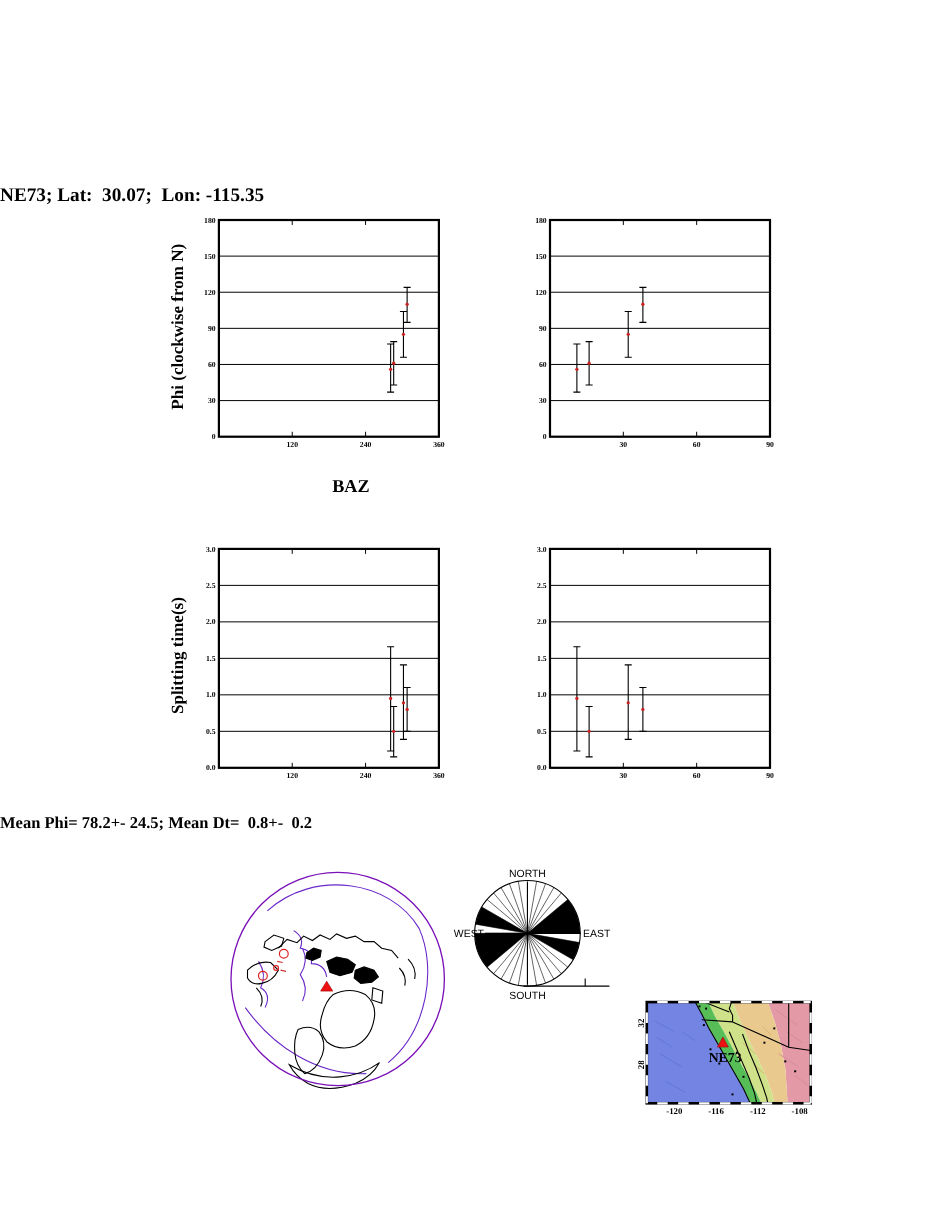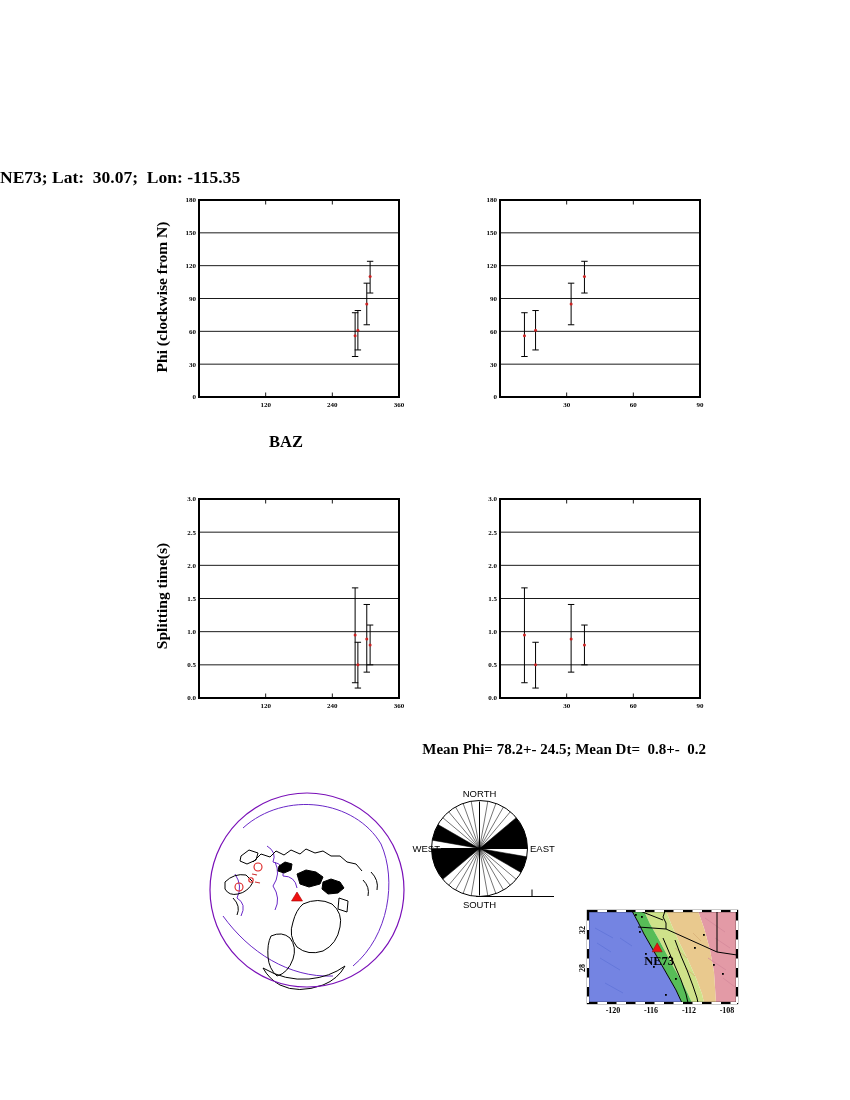--- a/index.html
+++ b/index.html
@@ -9,24 +9,24 @@
          font-weight:bold;font-size:17.5px;white-space:pre}
   .vlabel{position:absolute;width:240px;text-align:center;font-weight:bold;font-size:15.5px;
           transform:rotate(-90deg);white-space:pre}
   #phi-label{left:42px;top:288px}
   #dt-label{left:42px;top:587px}
   .plot{position:absolute}
   #plot0{left:175px;top:190px}
   #plot1{left:476px;top:190px}
   #plot2{left:175px;top:489px}
   #plot3{left:476px;top:489px}
-  .hlabel{position:absolute;font-weight:bold;text-align:center}
+  .hlabel{position:absolute;font-weight:bold;text-align:right}
   #baz-label{left:236px;top:432px;width:100px;font-size:16.5px}
   #bazmod-label{left:481px;top:440px;width:240px;font-size:15.5px}
-  #mean-line{position:absolute;left:0;top:741px;width:706px;text-align:right;
+  #mean-line{position:absolute;left:0;top:741px;width:706px;text-align:left;
              font-weight:bold;font-size:15px;white-space:pre}
   #count-line{position:absolute;left:197px;top:757px;font-weight:bold;font-size:15px;white-space:pre}
   #globe{position:absolute;left:205px;top:788px}
   #rose{position:absolute;left:398px;top:786px}
   #map{position:absolute;left:575px;top:908px}
   .tick{font-family:"Liberation Serif",serif;font-size:7px;font-weight:bold;fill:#000}
   .maptick{font-family:"Liberation Serif",serif;font-size:8px;font-weight:bold;fill:#000}
   .roselabel{font-family:"Liberation Sans",sans-serif;font-size:9.5px;fill:#000}
   .mapstation{font-family:"Liberation Serif",serif;font-size:12.5px;font-weight:bold;fill:#000}
 </style>

